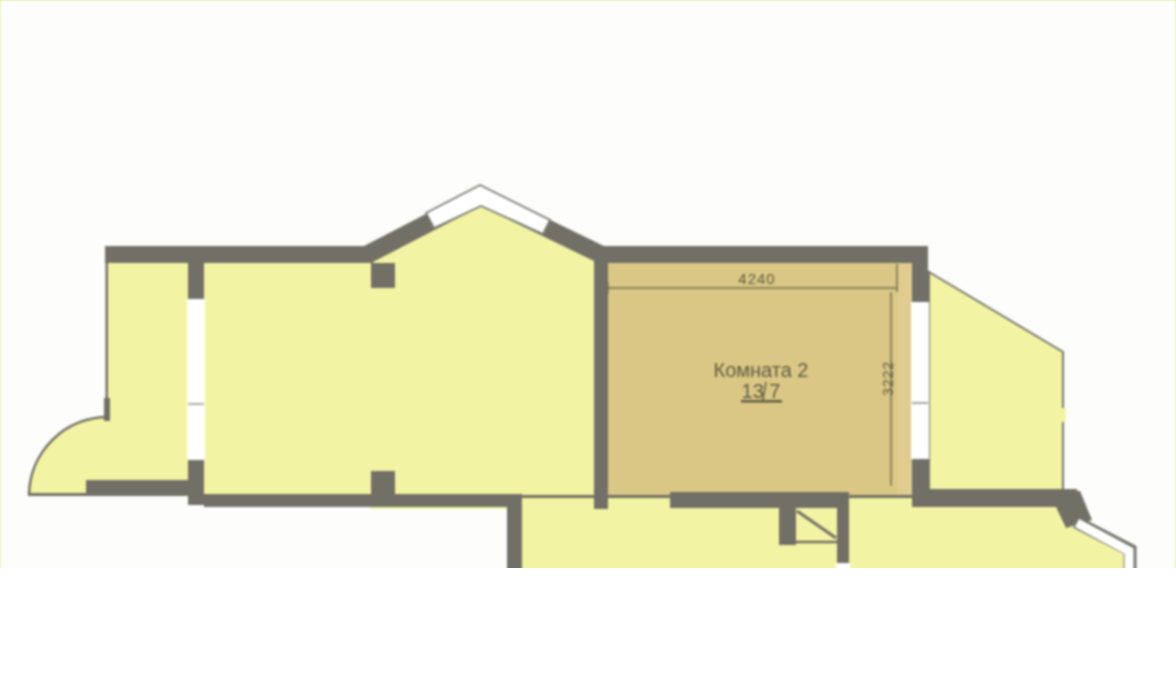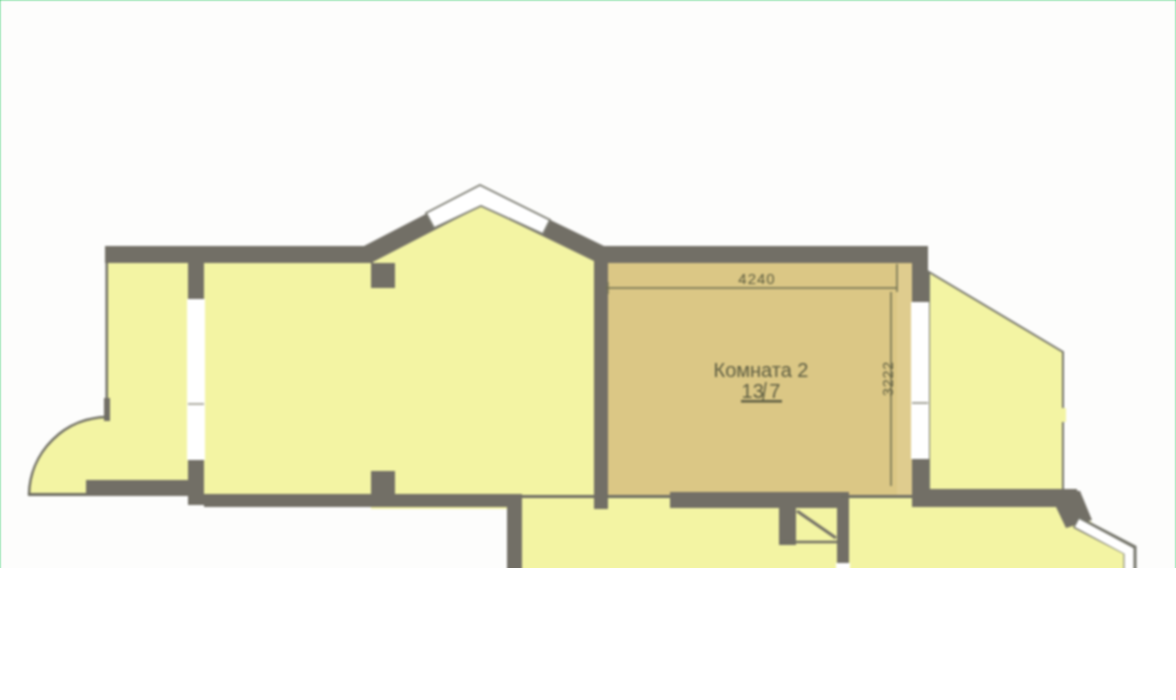--- a/index.html
+++ b/index.html
@@ -1,16 +1,16 @@
 <!DOCTYPE html>
 <html><head>
 <meta charset="utf-8">
 <style>
   html,body{margin:0;padding:0;background:#ffffff;}
-  .wrap{width:1176px;height:568px;position:relative;overflow:hidden;background:#22c55e;}
+  .wrap{width:1176px;height:568px;position:relative;overflow:hidden;background:#bef264;}
   svg{display:block;filter:blur(0.9px);}
   text{font-family:"Liberation Sans",sans-serif;}
 </style>
 </head>
 <body>
 <div class="wrap">
 <svg width="1176" height="700" viewBox="0 0 1176 700">
 
   <rect x="0" y="0" width="1176" height="700" fill="#fdfdfc"></rect>
 

